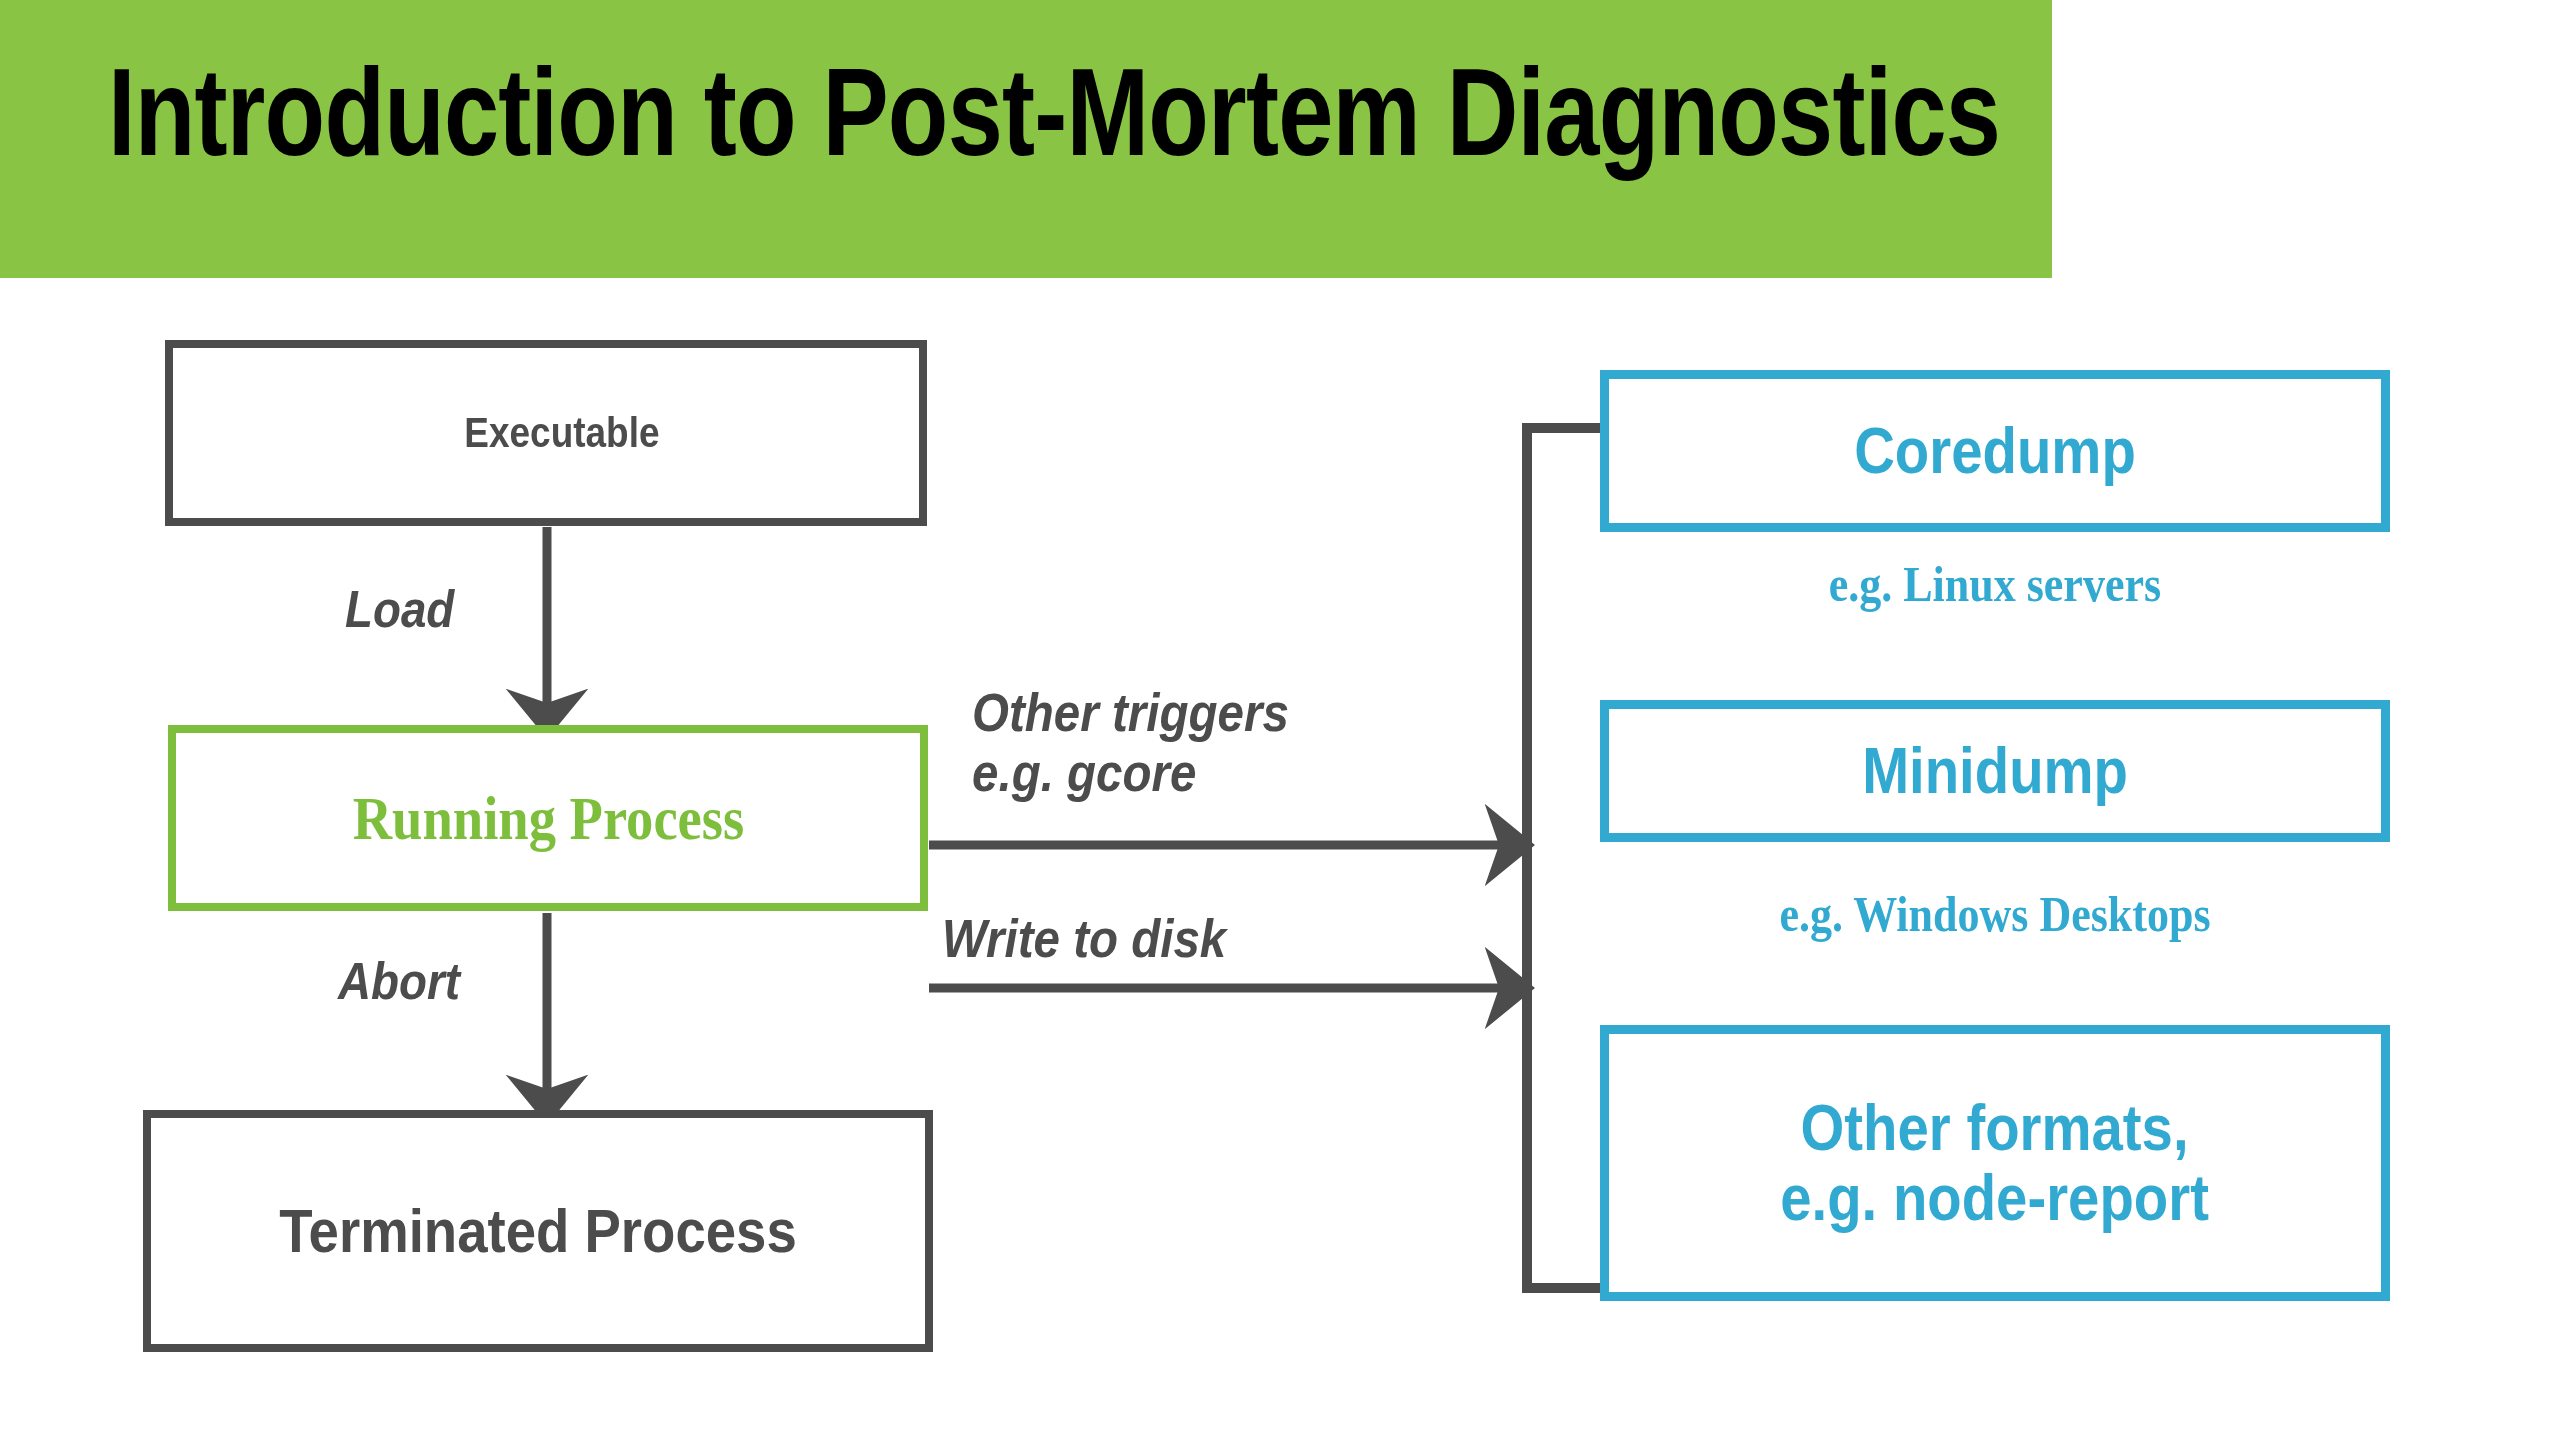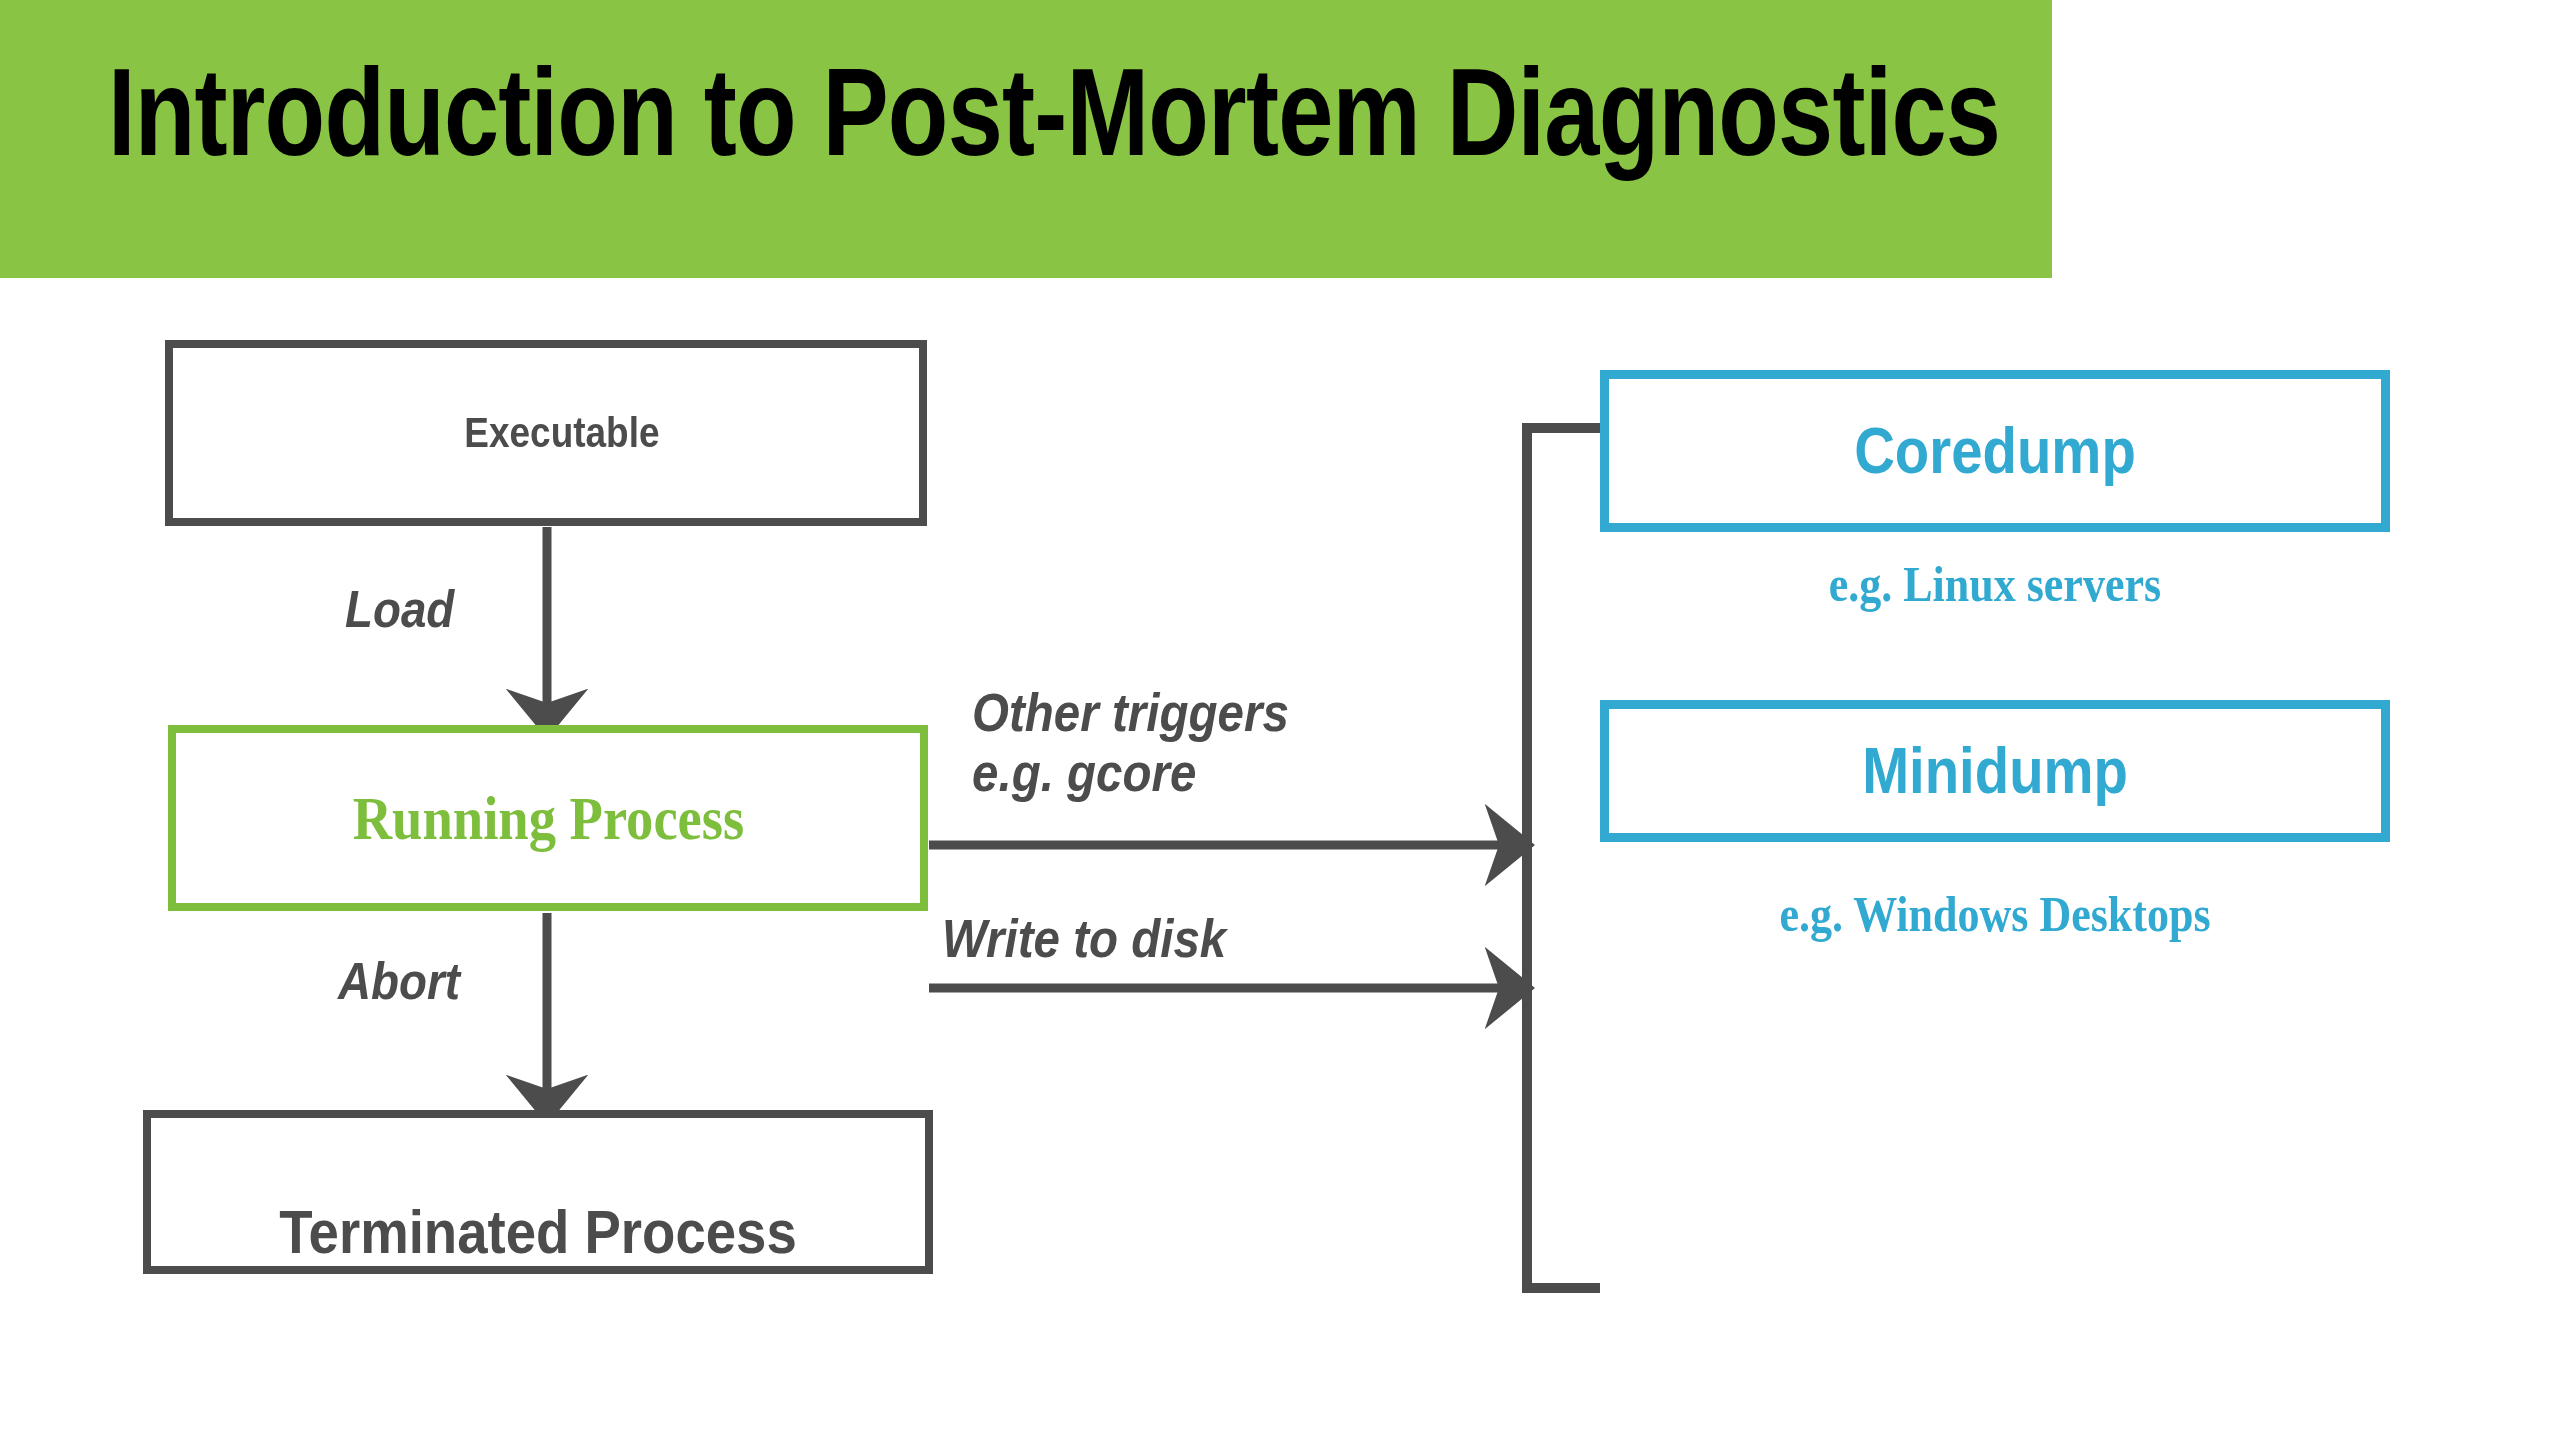--- a/index.html
+++ b/index.html
@@ -69,21 +69,21 @@
     border: 9px solid #31A9D1;
     color: #31A9D1;
   }
   .node-label {
     display: block;
     transform: scaleX(0.88);
   }
 
   #box-executable  { left: 165px;  top: 340px;  width: 762px; height: 186px; font-size: 42px; padding-left: 32px; }
   #box-running     { left: 168px;  top: 725px;  width: 760px; height: 186px; font-size: 62px; font-family: Liberation Serif, serif; }
-  #box-terminated  { left: 143px;  top: 1110px; width: 790px; height: 164px; font-size: 62px; align-items: flex-end; }
+  #box-terminated  { left: 143px;  top: 1110px; width: 790px; height: 242px; font-size: 62px; }
 
   #box-coredump    { left: 1600px; top: 370px;  width: 790px; height: 162px; font-size: 64px; }
   #box-minidump    { left: 1600px; top: 700px;  width: 790px; height: 142px; font-size: 64px; }
   #box-otherformat { left: 1600px; top: 1025px; width: 790px; height: 276px; font-size: 64px; }
 
   
   .caption {
     position: absolute;
     width: 790px;
     text-align: center;
@@ -172,20 +172,26 @@
     <span>e.g. Linux servers</span>
   </div>
 
   <div class="node node-blue" id="box-minidump">
     <span class="node-label">Minidump</span>
   </div>
   <div class="caption" id="caption-minidump">
     <span>e.g. Windows Desktops</span>
   </div>
 
+  <div class="node node-blue" id="box-otherformat">
+    <span class="node-label">
+      <span>Other formats,</span><br>
+      <span>e.g. node-report</span>
+    </span>
+  </div>
 
   <div class="edge-label" id="label-load">
     <span>Load</span>
   </div>
 
   <div class="edge-label" id="label-abort">
     <span>Abort</span>
   </div>
 
   <div class="edge-label" id="label-triggers">

